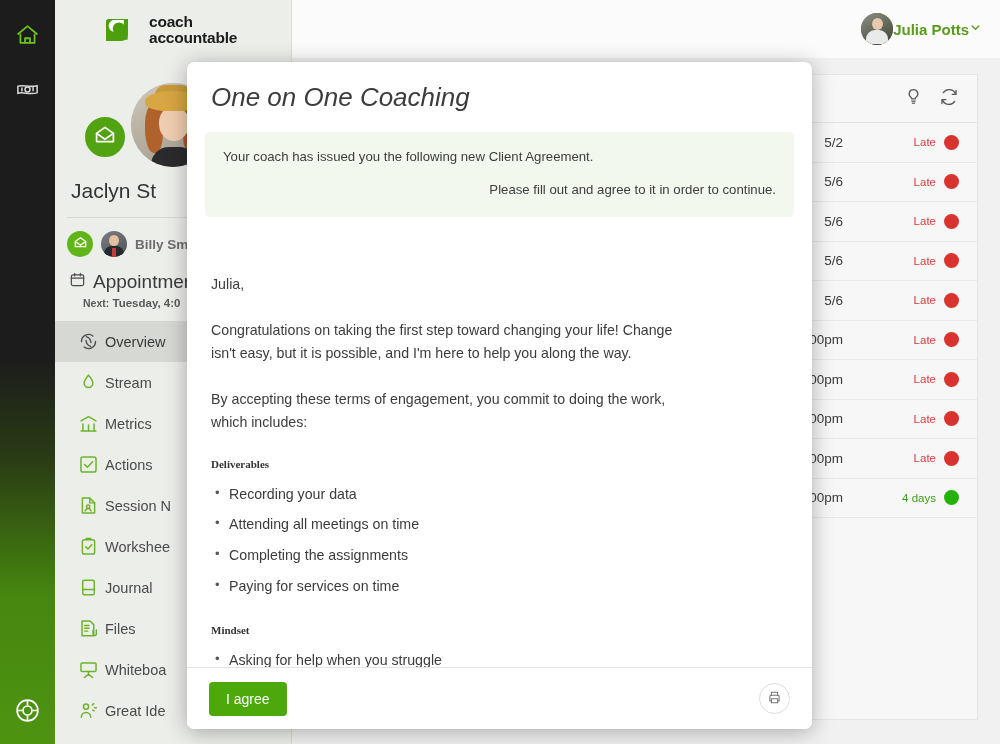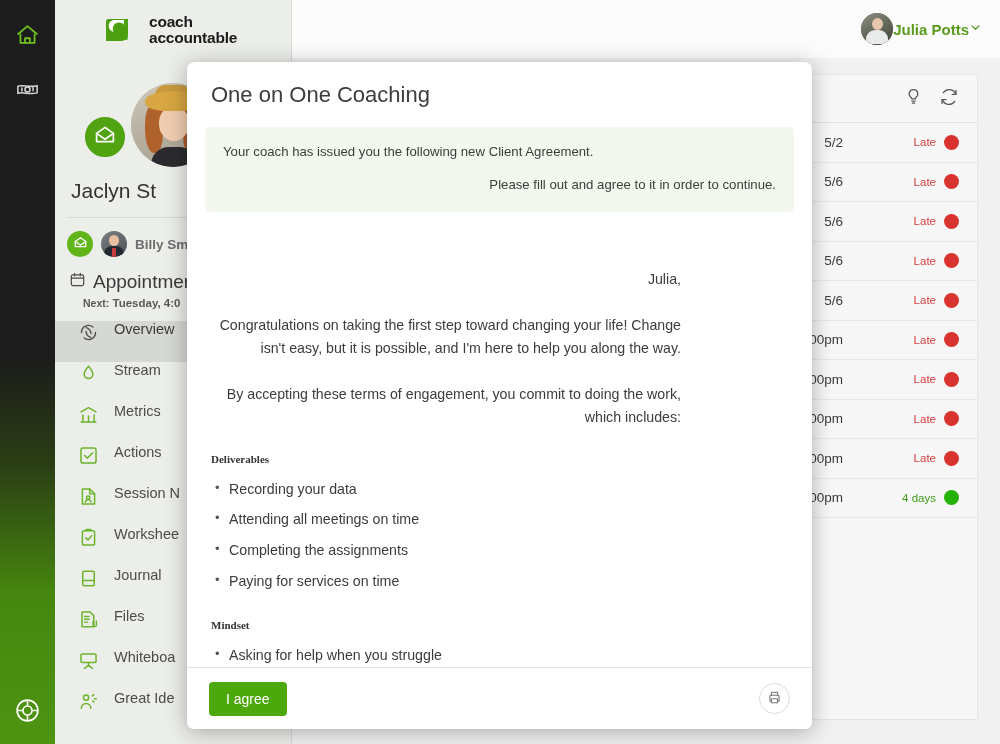--- a/index.html
+++ b/index.html
@@ -107,21 +107,21 @@
     font-size: 19px; color: #3a3a3a; white-space: nowrap;
   }
   .appt-next {
     margin: 4px 0 0 28px; font-size: 11.5px; color: #595959;
     white-space: nowrap; font-weight: bold;
   }
   .appt-next .lbl { font-size: 10.5px; }
 
   .navlist { margin-top: 12px; }
   .navitem {
-    display: flex; gap: 15px;
+    display: flex; align-items: center; gap: 6px;
     height: 41px; padding-left: 22px; cursor: pointer;
     white-space: nowrap;
   }
   .navitem .ni { width: 22px; height: 22px; flex: 0 0 22px;
     display: flex; align-items: center; justify-content: center; }
   .navitem .nl { font-size: 14.5px; color: #4b4b4b; }
   .navitem.active { background: #d6d8d3; }
   .navitem.active .nl { color: #3a3a3a; }
 
   
@@ -175,39 +175,39 @@
   .stat-ok .dot { background: #25b208; }
 
   
   .modal-shadow {
     position: absolute; left: 187px; top: 62px; width: 625px; height: 667px;
     background: #ffffff; border-radius: 7px; z-index: 60;
     box-shadow: 0 3px 22px rgba(0,0,0,0.30), 0 0 1px rgba(0,0,0,0.15);
     display: flex; flex-direction: column; overflow: hidden;
   }
   .modal-title {
-    font-size: 22px; color: #3c3c3c; padding: 20px 24px 0 24px;
+    font-size: 26px; color: #3c3c3c; padding: 20px 24px 0 24px;
     flex: 0 0 auto;
+    font-style: italic;
   }
   .modal-body {
     flex: 1 1 auto; overflow: hidden; position: relative;
     padding: 0 0 0 0;
   }
   .notice {
     margin: 19px 18px 0 18px; background: #f2f8ee; border-radius: 5px;
     padding: 16px 18px 18px 18px;
   }
   .notice p { margin: 0 0 15px 0; font-size: 13.2px; color: #3d3d3d; line-height: 1.35; }
   .notice p:last-child { margin-bottom: 0; text-align: right; }
 
   .doc { padding: 56px 24px 0 24px; }
   .doc p {
     margin: 0 0 24px 0; font-size: 14.2px; color: #3c3c3c; line-height: 1.59;
     max-width: 470px;
-    text-align: right;
   }
   .doc h3 {
     margin: 0 0 15px 0; font-size: 11px; color: #333; font-weight: bold; font-family: Liberation Serif, serif;
   }
   .doc ul { margin: 0 0 28px 0; padding-left: 18px; list-style: none; }
   .doc ul li {
     position: relative; font-size: 14.2px; color: #3c3c3c;
     line-height: 1.35; margin-bottom: 11.5px;
   }
   .doc ul li:before {

